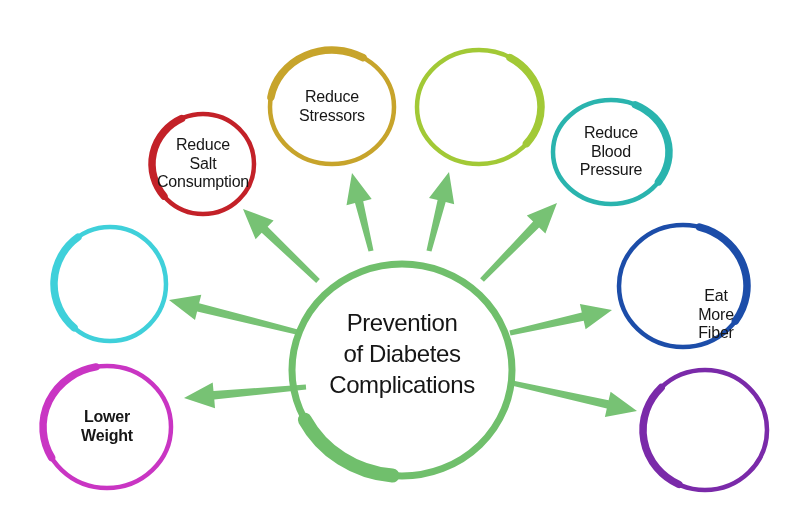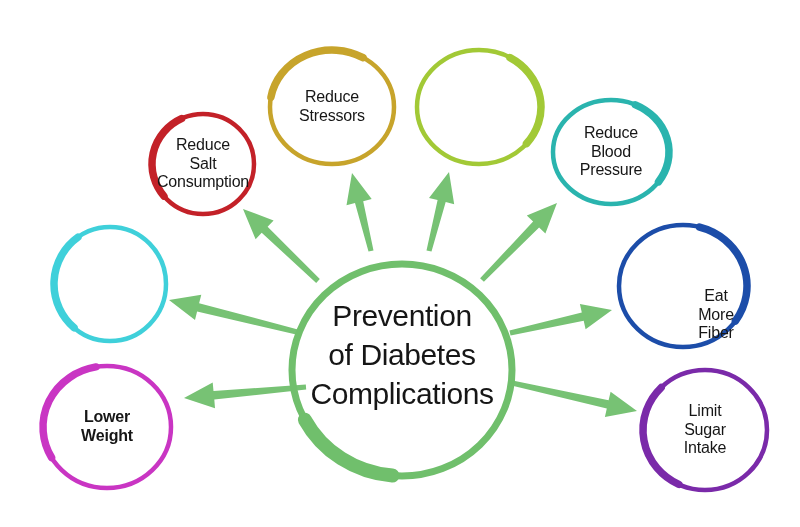--- a/index.html
+++ b/index.html
@@ -31,21 +31,21 @@
     white-space: pre-line;
     pointer-events: none;
   }
   .node-label {
     font-size: 16px;
     line-height: 1.16;
     letter-spacing: -0.2px;
     width: 150px;
   }
   .center-label {
-    font-size: 30px;
+    font-size: 24px;
     line-height: 1.3;
     letter-spacing: -0.4px;
     width: 260px;
     transform: translate(-50%, calc(-50% - 16px));
   }
 </style>
 </head>
 <body>
 
 <div class="canvas">
@@ -86,18 +86,15 @@
 Salt
 Consumption</div>
   <div class="label node-label" style="left: 332px; top: 107px;">Reduce
 Stressors</div>
   <div class="label node-label" style="left: 611px; top: 152px;">Reduce
 Blood
 Pressure</div>
   <div class="label node-label" style="left: 716px; top: 286px; margin-top: 29px;">Eat
 More
 Fiber</div>
-  <div class="label node-label" style="left: 705px; top: 430px;">Limit
-Sugar
-Intake</div>
   <div class="label node-label" style="left: 107px; top: 427px; font-weight: bold;">Lower
 Weight</div>
 </div>
 
 </body></html>

